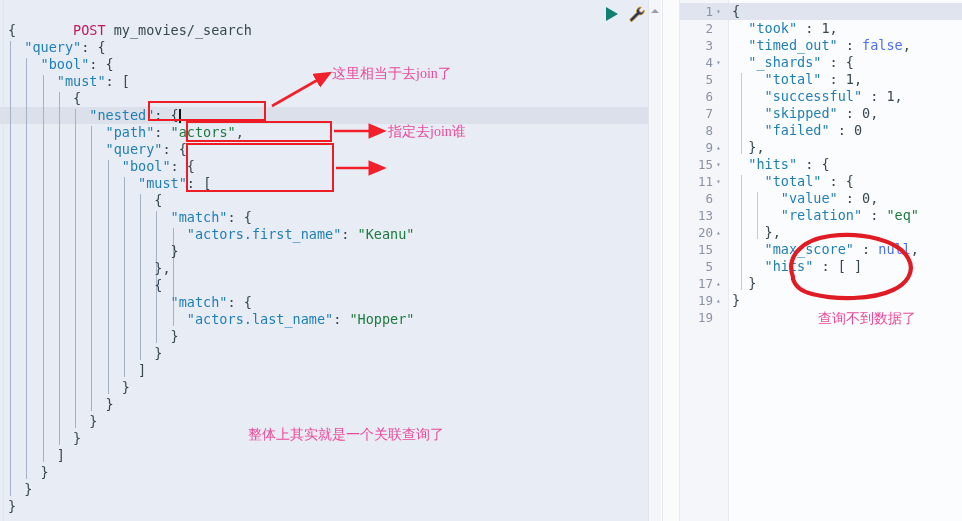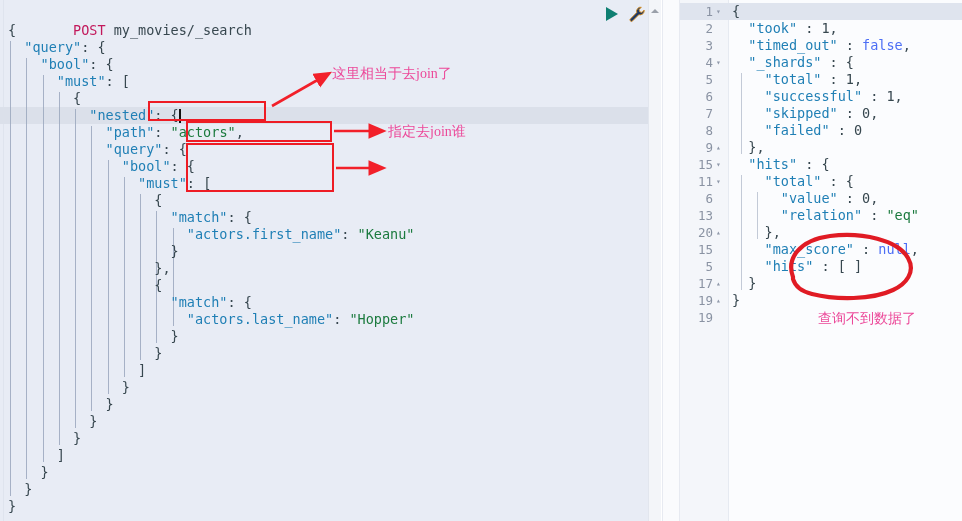--- a/index.html
+++ b/index.html
@@ -217,15 +217,16 @@
 
     <line x1="336" y1="168" x2="382" y2="168" stroke="#f2202a" stroke-width="2.6" marker-end="url(#ah)"></line>
 
     <path d="M793 277 C 786 258, 800 240, 830 236 C 862 232, 898 240, 908 258
              C 916 272, 906 284, 893 290 C 872 300, 836 300, 812 294
              C 800 291, 795 286, 793 279 Z" fill="none" stroke="#e01b24" stroke-width="4.2" stroke-linecap="round"></path>
   </svg>
 
   <div class="ann-text" style="left:332px;top:64px;">这里相当于去join了</div>
   <div class="ann-text" style="left:388px;top:122px;">指定去join谁</div>
+  <div class="ann-text" style="left:248px;top:425px;">整体上其实就是一个关联查询了</div>
   <div class="ann-text" style="left:818px;top:309px;">查询不到数据了</div>
 
 </div>
 
 </body></html>

